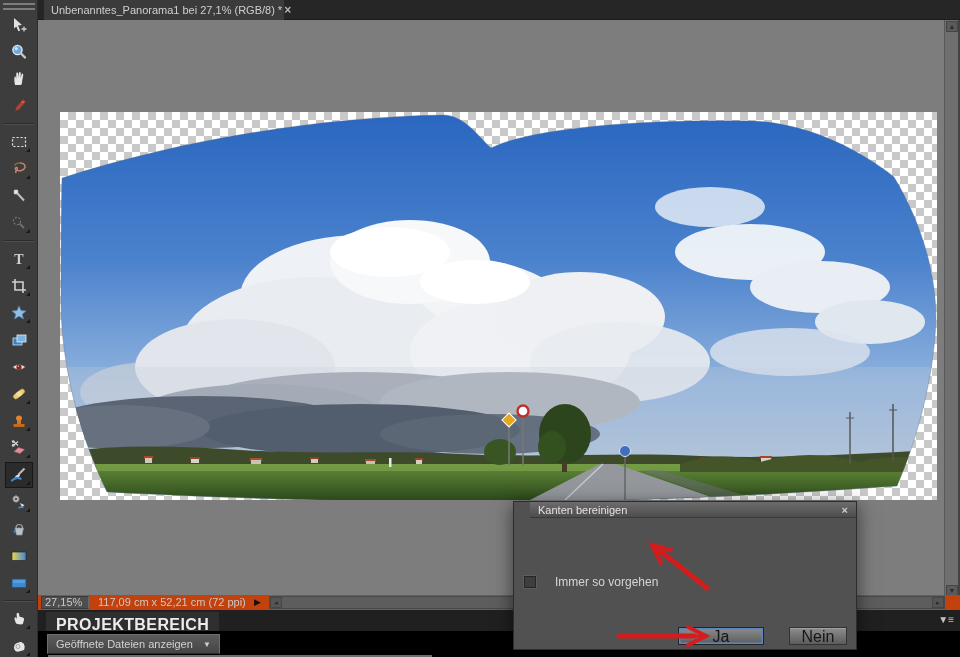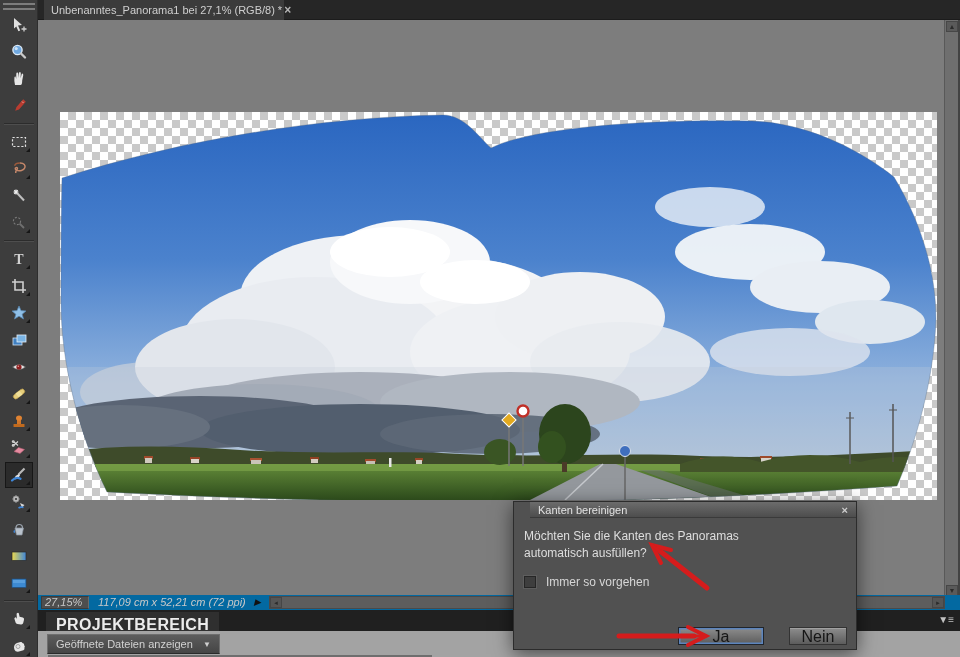--- a/index.html
+++ b/index.html
@@ -35,54 +35,54 @@
   #pano { position:absolute; left:22px; top:92px; width:877px; height:388px; }
 
   
   #vscroll { position:absolute; left:944px; top:20px; width:14px; height:577px; background:#6f6f6f; border-left:1px solid #595959; z-index:2; }
   .vbtn { position:absolute; left:1px; width:12px; height:11px; background:#5a5a5a; border:1px solid #474747;
     color:#2b2b2b; font-size:7px; text-align:center; line-height:10px; cursor:pointer; }
   .vbtn.up { top:1px; } .vbtn.down { bottom:1px; }
   #rightedge { position:absolute; left:958px; top:20px; width:2px; height:637px; background:#434343; }
 
   
-  #statusbar { position:absolute; left:38px; top:595px; width:922px; height:15px; background:#0369a1;
-    color:#c8c8c8; font-size:11px; z-index:2;font-style:italic; }
+  #statusbar { position:absolute; left:38px; top:595px; width:922px; height:15px; background:#c2410c;
+    color:#c8c8c8; font-size:11px; z-index:2; }
   #zoombox { position:absolute; left:3px; top:1px; width:48px; height:13px; background:#4e4e4e;
     border:1px solid #3b3b3b; border-right-color:#6b6b6b; padding:0 3px; line-height:11px; cursor:text; }
   #dims { position:absolute; left:60px; top:1px; line-height:13px; white-space:nowrap; }
   #flyout { position:absolute; left:216px; top:2px; color:#111; font-size:9px; line-height:11px; cursor:pointer; }
   #hscroll { position:absolute; left:231px; top:1px; width:676px; height:13px; background:#5d5d5d; border:1px solid #4a4a4a; cursor:pointer; }
   .hbtn { position:absolute; top:0; width:12px; height:11px; background:#555; border:1px solid #464646;
     color:#2b2b2b; font-size:6px; text-align:center; line-height:10px; }
   .hbtn.left { left:0; } .hbtn.right { right:0; }
 
   
   #projectbar { position:absolute; left:38px; top:610px; width:922px; height:21px; background:#202020; z-index:2; }
   #ptab { position:absolute; left:8px; top:2px; height:19px; background:#2f2f2f; color:#ececec;
     font-size:16px; font-weight:bold; letter-spacing:.4px; padding:4px 10px 0 10px; cursor:pointer; }
   #pmenu { position:absolute; right:6px; top:4px; color:#c2c2c2; font-size:10px; cursor:pointer; }
 
   
-  #bottompanel { position:absolute; left:38px; top:631px; width:922px; height:26px; background:#a3a3a3; z-index:2; }
+  #bottompanel { position:absolute; left:38px; top:631px; width:922px; height:26px; background:#000000; z-index:2; }
   #openfiles { position:absolute; left:9px; top:3px; width:173px; height:20px;
     background:linear-gradient(#5c5c5c,#454545); border:1px solid #6e6e6e; border-bottom-color:#2a2a2a;
     color:#d2d2d2; font-size:11px; display:flex; align-items:center; padding:0 8px; cursor:pointer;
     font-family:"Liberation Sans", sans-serif; }
   #openfiles .caret { margin-left:auto; font-size:8px; color:#cfcfcf; }
   #binstrip { position:absolute; left:10px; top:24px; width:384px; height:2px; background:#6e6e6e; }
 
   
   #dialog { position:absolute; left:513px; top:501px; width:344px; height:149px; background:#515151;
     border:1px solid #2c2c2c; box-shadow:0 4px 18px rgba(0,0,0,.55); z-index:10;padding-left:16px; }
   #dtitle { height:16px; background:linear-gradient(#6c6c6c,#4d4d4d); border-bottom:1px solid #3a3a3a;
     display:flex; align-items:center; padding:0 8px; color:#e2e2e2; font-size:11px; cursor:move; }
   #dtitle .dx { margin-left:auto; color:#cfcfcf; font-size:11px; font-weight:bold; cursor:pointer; }
   #dmsg { position:absolute; left:10px; top:26px; color:#dedede; font-size:12px; line-height:17px; }
-  #dcheck { position:absolute; left:10px; top:73px; display:flex; align-items:center; gap:10px;
+  #dcheck { position:absolute; left:10px; top:73px; display:flex; align-items:center; gap:19px;
     color:#d6d6d6; font-size:12px; cursor:pointer; }
   #dcheck .cb { width:12px; height:12px; background:#3e3e3e; border:1px solid #262626;
     box-shadow:0 0 0 1px #5e5e5e; }
   .btn { position:absolute; top:125px; height:18px; font-size:16px; color:#161616;
     background:linear-gradient(#8d8d8d,#5c5c5c); text-align:center; cursor:pointer;
     font-family:"Liberation Sans", sans-serif; }
   .btn.yes { left:164px; width:86px; border:1px solid #20252c; box-shadow:inset 0 0 0 1.5px #5d85bd; }
   .btn.no  { left:275px; width:58px; border:1px solid #333; box-shadow:inset 0 1px 0 #a0a0a0; }
 
   
@@ -399,24 +399,20 @@
       <span class="caret">▼</span>
     </div>
     <div id="binstrip"></div>
   </div>
 
   <div id="dialog">
     <div id="dtitle">
       <span>Kanten bereinigen</span>
       <span class="dx">×</span>
     </div>
-    <div id="dmsg">
-      <span>Möchten Sie die Kanten des Panoramas</span><br>
-      <span>automatisch ausfüllen?</span>
-    </div>
     <div id="dcheck">
       <span class="cb"></span>
       <span>Immer so vorgehen</span>
     </div>
     <div class="btn yes">Ja</div>
     <div class="btn no">Nein</div>
   </div>
 
   <svg id="arrows" viewBox="0 0 960 657">
     <g stroke-linecap="round" fill="none" stroke="#d51c1c">

